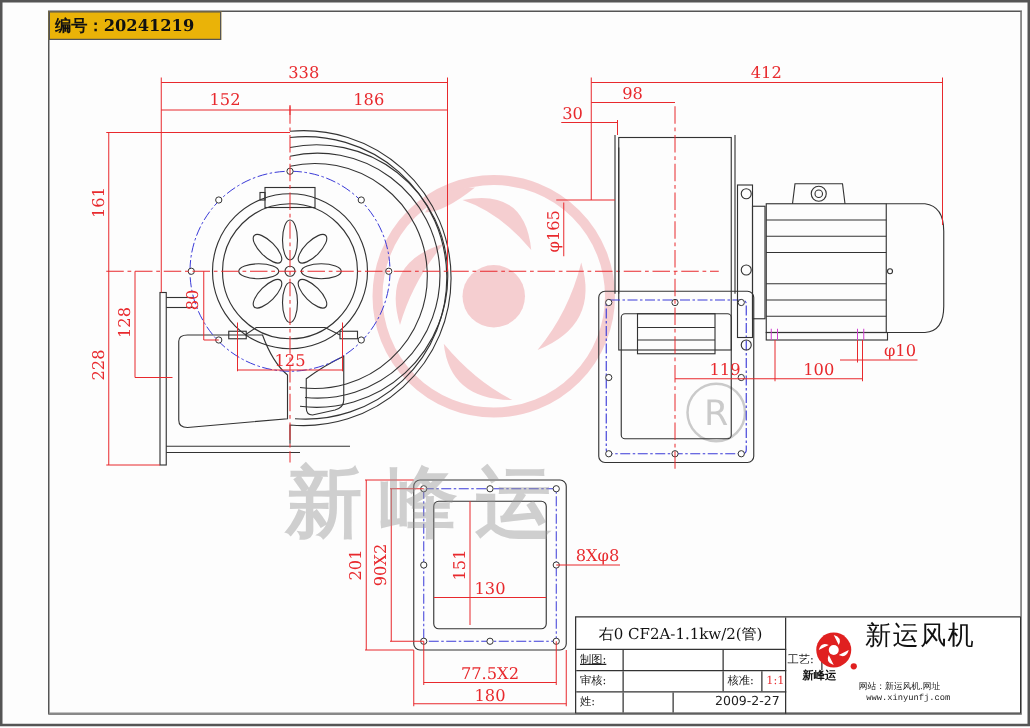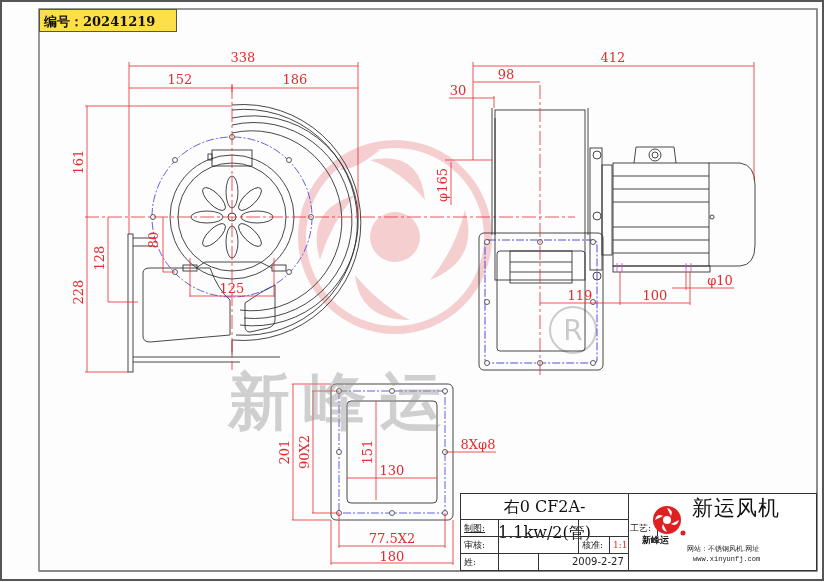--- a/index.html
+++ b/index.html
@@ -1,24 +1,24 @@
 <!DOCTYPE html>
 <html><head>
 <meta charset="utf-8">
 <style>
   html, body { margin:0; padding:0; background:#ffffff; }
   body { width:824px; height:582px; position:relative; overflow:hidden; font-family:"DejaVu Serif", serif; }
   #sheet { position:absolute; left:0; top:0; width:824px; height:582px; background:#fdfdfd; }
   svg { position:absolute; left:0; top:0; }
-  .code-box { position:absolute; left:39px; top:9px; width:138px; height:23px; border:1px solid #555; background:#fde047;
+  .code-box { position:absolute; left:39px; top:9px; width:138px; height:23px; border:1px solid #555; background:#eab308;
               font-family:"DejaVu Serif", serif; font-size:13px; font-weight:bold; line-height:23px; padding-left:4px; box-sizing:border-box; color:#111; }
   .dim { fill:#e8292d; font-family:"DejaVu Serif", serif; font-size:13px; }
   .tb { position:absolute; left:460px; top:493px; width:357px; height:78px; border:1px solid #333; background:#fff; box-sizing:border-box; }
   .tb-title { position:absolute; left:0; top:0; width:168px; height:26px; border-right:1px solid #333; border-bottom:1px solid #333;
-              font-size:16px; line-height:26px; text-align:center; color:#111; box-sizing:border-box; }
+              font-size:12px; line-height:26px; text-align:center; color:#111; box-sizing:border-box; }
   .tb-grid { position:absolute; left:0; top:26px; width:168px; height:51px; border-right:1px solid #333; box-sizing:border-box; }
   .tb-row { position:absolute; left:0; width:168px; height:17px; border-bottom:1px solid #333; box-sizing:border-box; font-size:9px; color:#222; }
   .tb-row:last-child { border-bottom:none; }
   .tb-cell { position:absolute; top:0; height:16px; line-height:16px; border-right:1px solid #333; box-sizing:border-box; padding-left:3px; overflow:hidden; white-space:nowrap; }
   .tb-brand { position:absolute; left:168px; top:0; width:187px; height:76px; }
   .brand-name { position:absolute; left:63px; top:0; font-family:"DejaVu Sans", sans-serif; font-size:21px; color:#111; letter-spacing:1px; }
   .brand-small { position:absolute; left:13px; top:40px; font-size:9px; color:#111; font-weight:bold; }
   .brand-site1 { position:absolute; left:58px; top:50px; font-size:7px; color:#222; }
   .brand-site2 { position:absolute; left:64px; top:61px; font-size:7px; color:#222; font-family:Liberation Mono, monospace; }
   .watermark-text { position:absolute; left:228px; top:360px; font-family:"DejaVu Sans", sans-serif; font-size:62px; font-weight:bold; color:rgba(150,150,150,0.45); letter-spacing:14px; }
@@ -289,17 +289,17 @@
         <circle cx="20" cy="20" r="14" fill="#e02020"></circle>
         <circle cx="20" cy="20" r="4" fill="#fff"></circle>
         <path d="M20 8 Q27 10 24 16 Z" fill="#fff"></path>
         <path d="M32 20 Q30 27 24 24 Z" fill="#fff"></path>
         <path d="M20 32 Q13 30 16 24 Z" fill="#fff"></path>
         <path d="M8 20 Q10 13 16 16 Z" fill="#fff"></path>
         <circle cx="36" cy="33" r="2.5" fill="#e02020"></circle>
       </svg>
       <div class="brand-small">新峰运</div>
       <div class="brand-name">新运风机</div>
-      <div class="brand-site1">网站：不锈钢风机.网址</div>
+      <div class="brand-site1">网站：新运风机.网址</div>
       <div class="brand-site2">www.xinyunfj.com</div>
     </div>
   </div>
 </div>
 
 </body></html>

